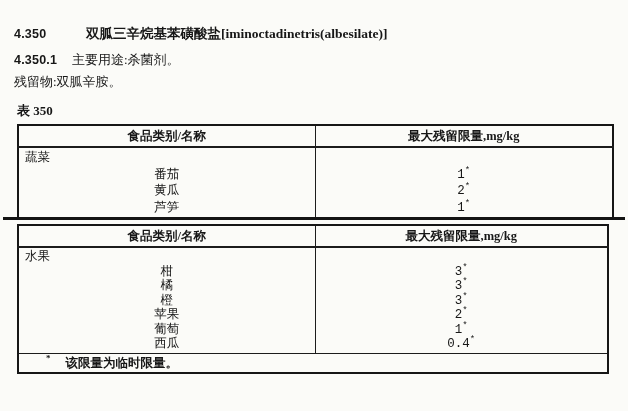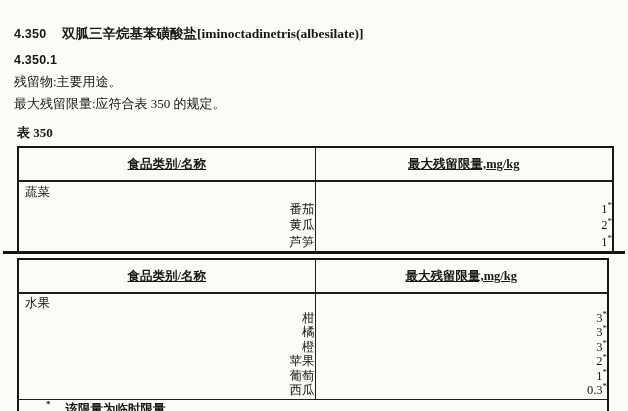--- a/index.html
+++ b/index.html
@@ -12,45 +12,44 @@
     position:relative;
   }
   
   .clauses { padding:23px 0 0 14px; }
   .clause { display:flex; align-items:baseline; line-height:22px; font-size:13px; }
   .clause .num {
     flex:none; width:58px;
     font-family:"Liberation Sans","DejaVu Sans",sans-serif;
     font-weight:bold; font-size:12.5px; letter-spacing:.2px;
   }
-  .clause.heading { margin-bottom:4px; }
+  .clause.heading { margin-bottom:4px;gap:24px; }
   .clause.heading .num { width:48px; }
   .clause.heading .txt { font-weight:bold; font-size:13.5px; }
   
   .table-title {
     width:595px; margin:9px 0 4px 17px;
     font-weight:bold; font-size:13px;
   }
   
   .t {
     border-collapse:collapse; table-layout:fixed;
     margin-left:17px; font-size:12.5px;
   }
   .t th, .t td { border:1px solid #1c1c1c; padding:0; }
   .t { border:2px solid #161616; }
   .t th {
-    height:34px; text-align:center; vertical-align:middle;
+    height:22px; text-align:center; vertical-align:middle;
     font-weight:bold; font-size:12.5px;
     border-bottom:2px solid #1c1c1c;
-    text-decoration:underline;
   }
   .t td.cell { vertical-align:top; padding:2px 0 1px 0; }
-  .line { display:block; text-align:right; white-space:pre; }
-  .t1 .line { height:16.6px; line-height:16.6px; }
-  .t2 .line { height:14.5px; line-height:14.5px; }
+  .line { display:block; text-align:center; white-space:pre; }
+  .t1 .line { height:16.6px; line-height:16.6px;font-family:Liberation Mono, monospace; }
+  .t2 .line { height:14.5px; line-height:14.5px;font-family:Liberation Mono, monospace; }
   .line.cat { text-align:left; padding-left:6px; }
   sup.star { font-size:9px; line-height:0; }
   
   .cut-line { width:622px; height:3px; background:#141414; margin:-2px 0 0 3px; }
   .t2 { margin-top:4px; }
   .t2 tr.foot td {
     height:20px; vertical-align:middle;
     border-top:1px solid #1c1c1c;
     padding-left:27px; font-size:12.5px; font-weight:bold;
     text-align:left;
@@ -60,28 +59,28 @@
 </head>
 <body>
 
 <div class="clauses">
   <div class="clause heading">
     <span class="num">4.350</span>
     <span class="txt">双胍三辛烷基苯磺酸盐[iminoctadinetris(albesilate)]</span>
   </div>
   <div class="clause">
     <span class="num">4.350.1</span>
+    <span class="txt">主要用途:杀菌剂。</span>
   </div>
   <div class="clause">
   </div>
   <div class="clause">
-    <span class="txt">残留物:主要用途。</span>
+    <span class="txt">残留物:双胍辛胺。</span>
   </div>
   <div class="clause">
-    <span class="txt">最大残留限量:应符合表 350 的规定。</span>
   </div>
 </div>
 
 <div class="table-title">表 350</div>
 
 <table class="t t1">
   <colgroup>
       <col style="width:297px">
       <col style="width:298px">
     </colgroup>
@@ -128,21 +127,21 @@
       <span class="line">葡萄</span>
       <span class="line">西瓜</span>
     </td>
     <td class="cell">
       <span class="line">&nbsp;</span>
       <span class="line"><span>3</span><sup class="star">*</sup></span>
       <span class="line"><span>3</span><sup class="star">*</sup></span>
       <span class="line"><span>3</span><sup class="star">*</sup></span>
       <span class="line"><span>2</span><sup class="star">*</sup></span>
       <span class="line"><span>1</span><sup class="star">*</sup></span>
-      <span class="line"><span>0.3</span><sup class="star">*</sup></span>
+      <span class="line"><span>0.4</span><sup class="star">*</sup></span>
     </td>
   </tr>
   <tr class="foot">
     <td colspan="2">
       <sup class="star">*</sup><span>该限量为临时限量。</span>
     </td>
   </tr>
 </tbody>
   </table>
 

